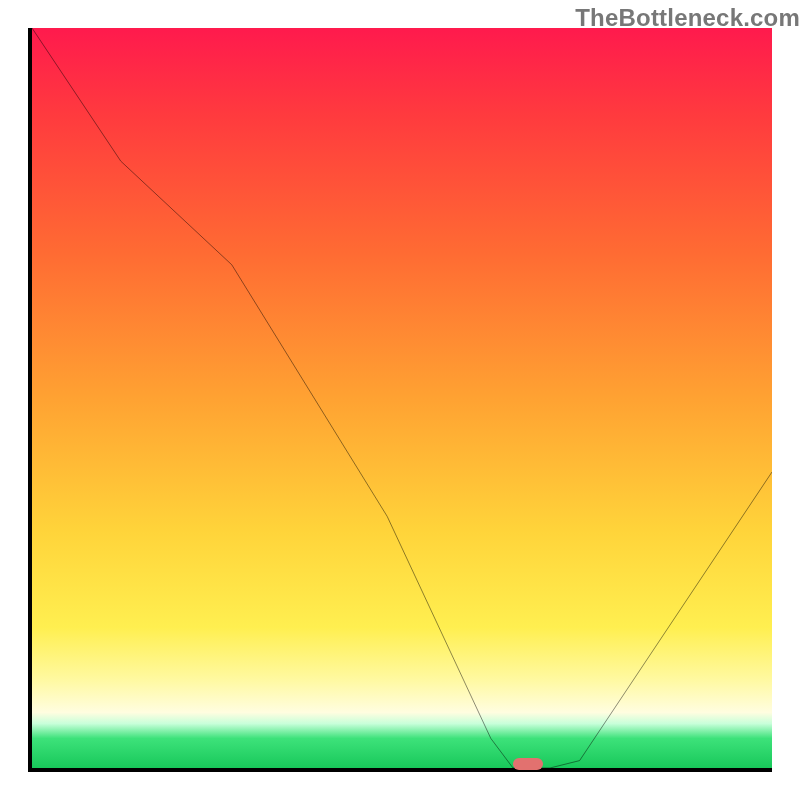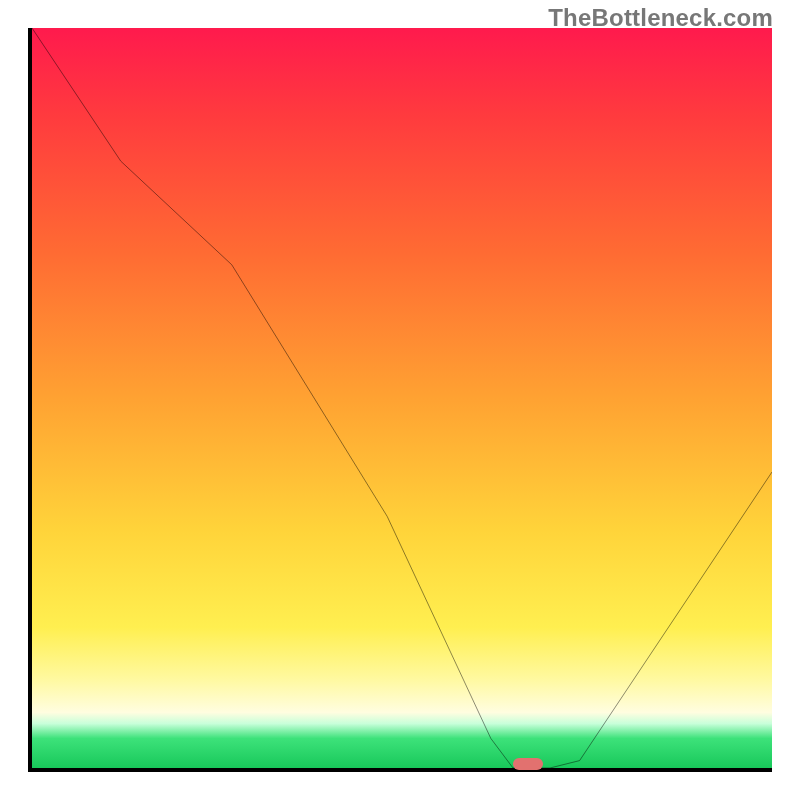--- a/index.html
+++ b/index.html
@@ -12,21 +12,21 @@
     overflow: hidden;
   }
   .container {
     position: relative;
     width: 800px;
     height: 800px;
   }
   .watermark {
     position: absolute;
     top: 4px;
-    right: 27px;
+    right: 0;
     font-size: 24px;
     font-weight: 600;
     color: #777777;
     letter-spacing: 0.2px;
   }
   .plot-frame {
     position: absolute;
     left: 28px;
     top: 28px;
     width: 744px;   

